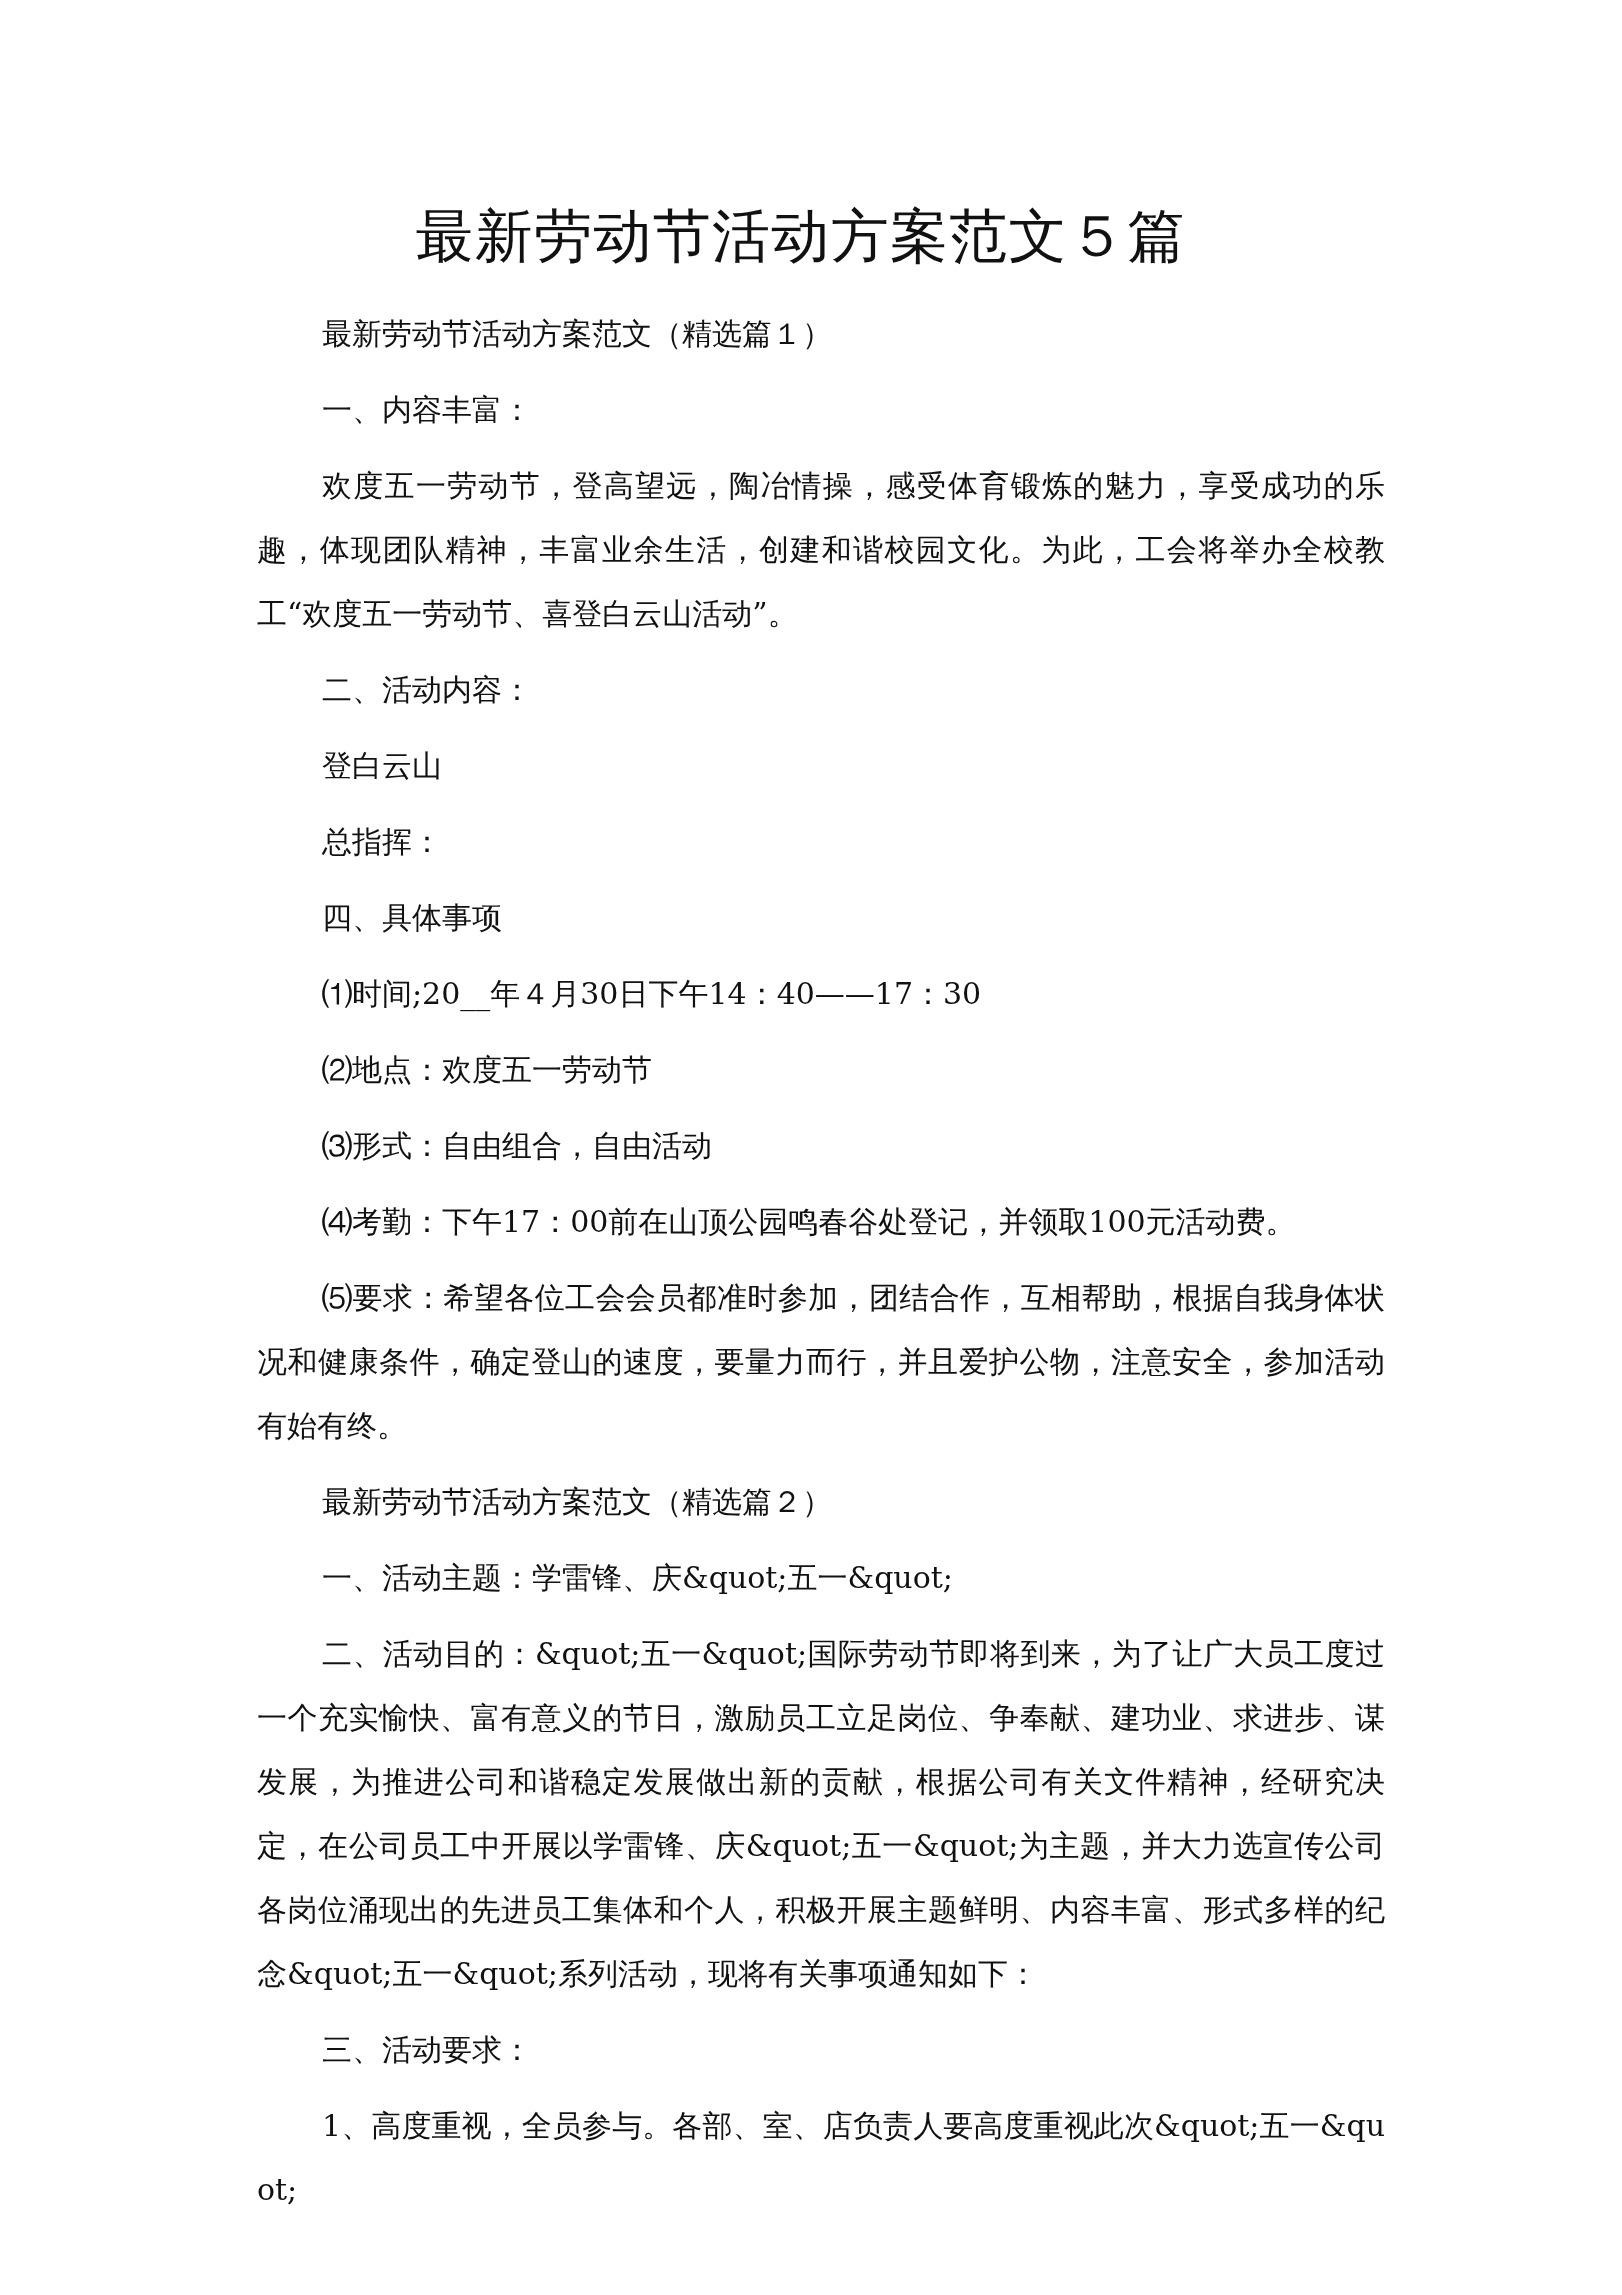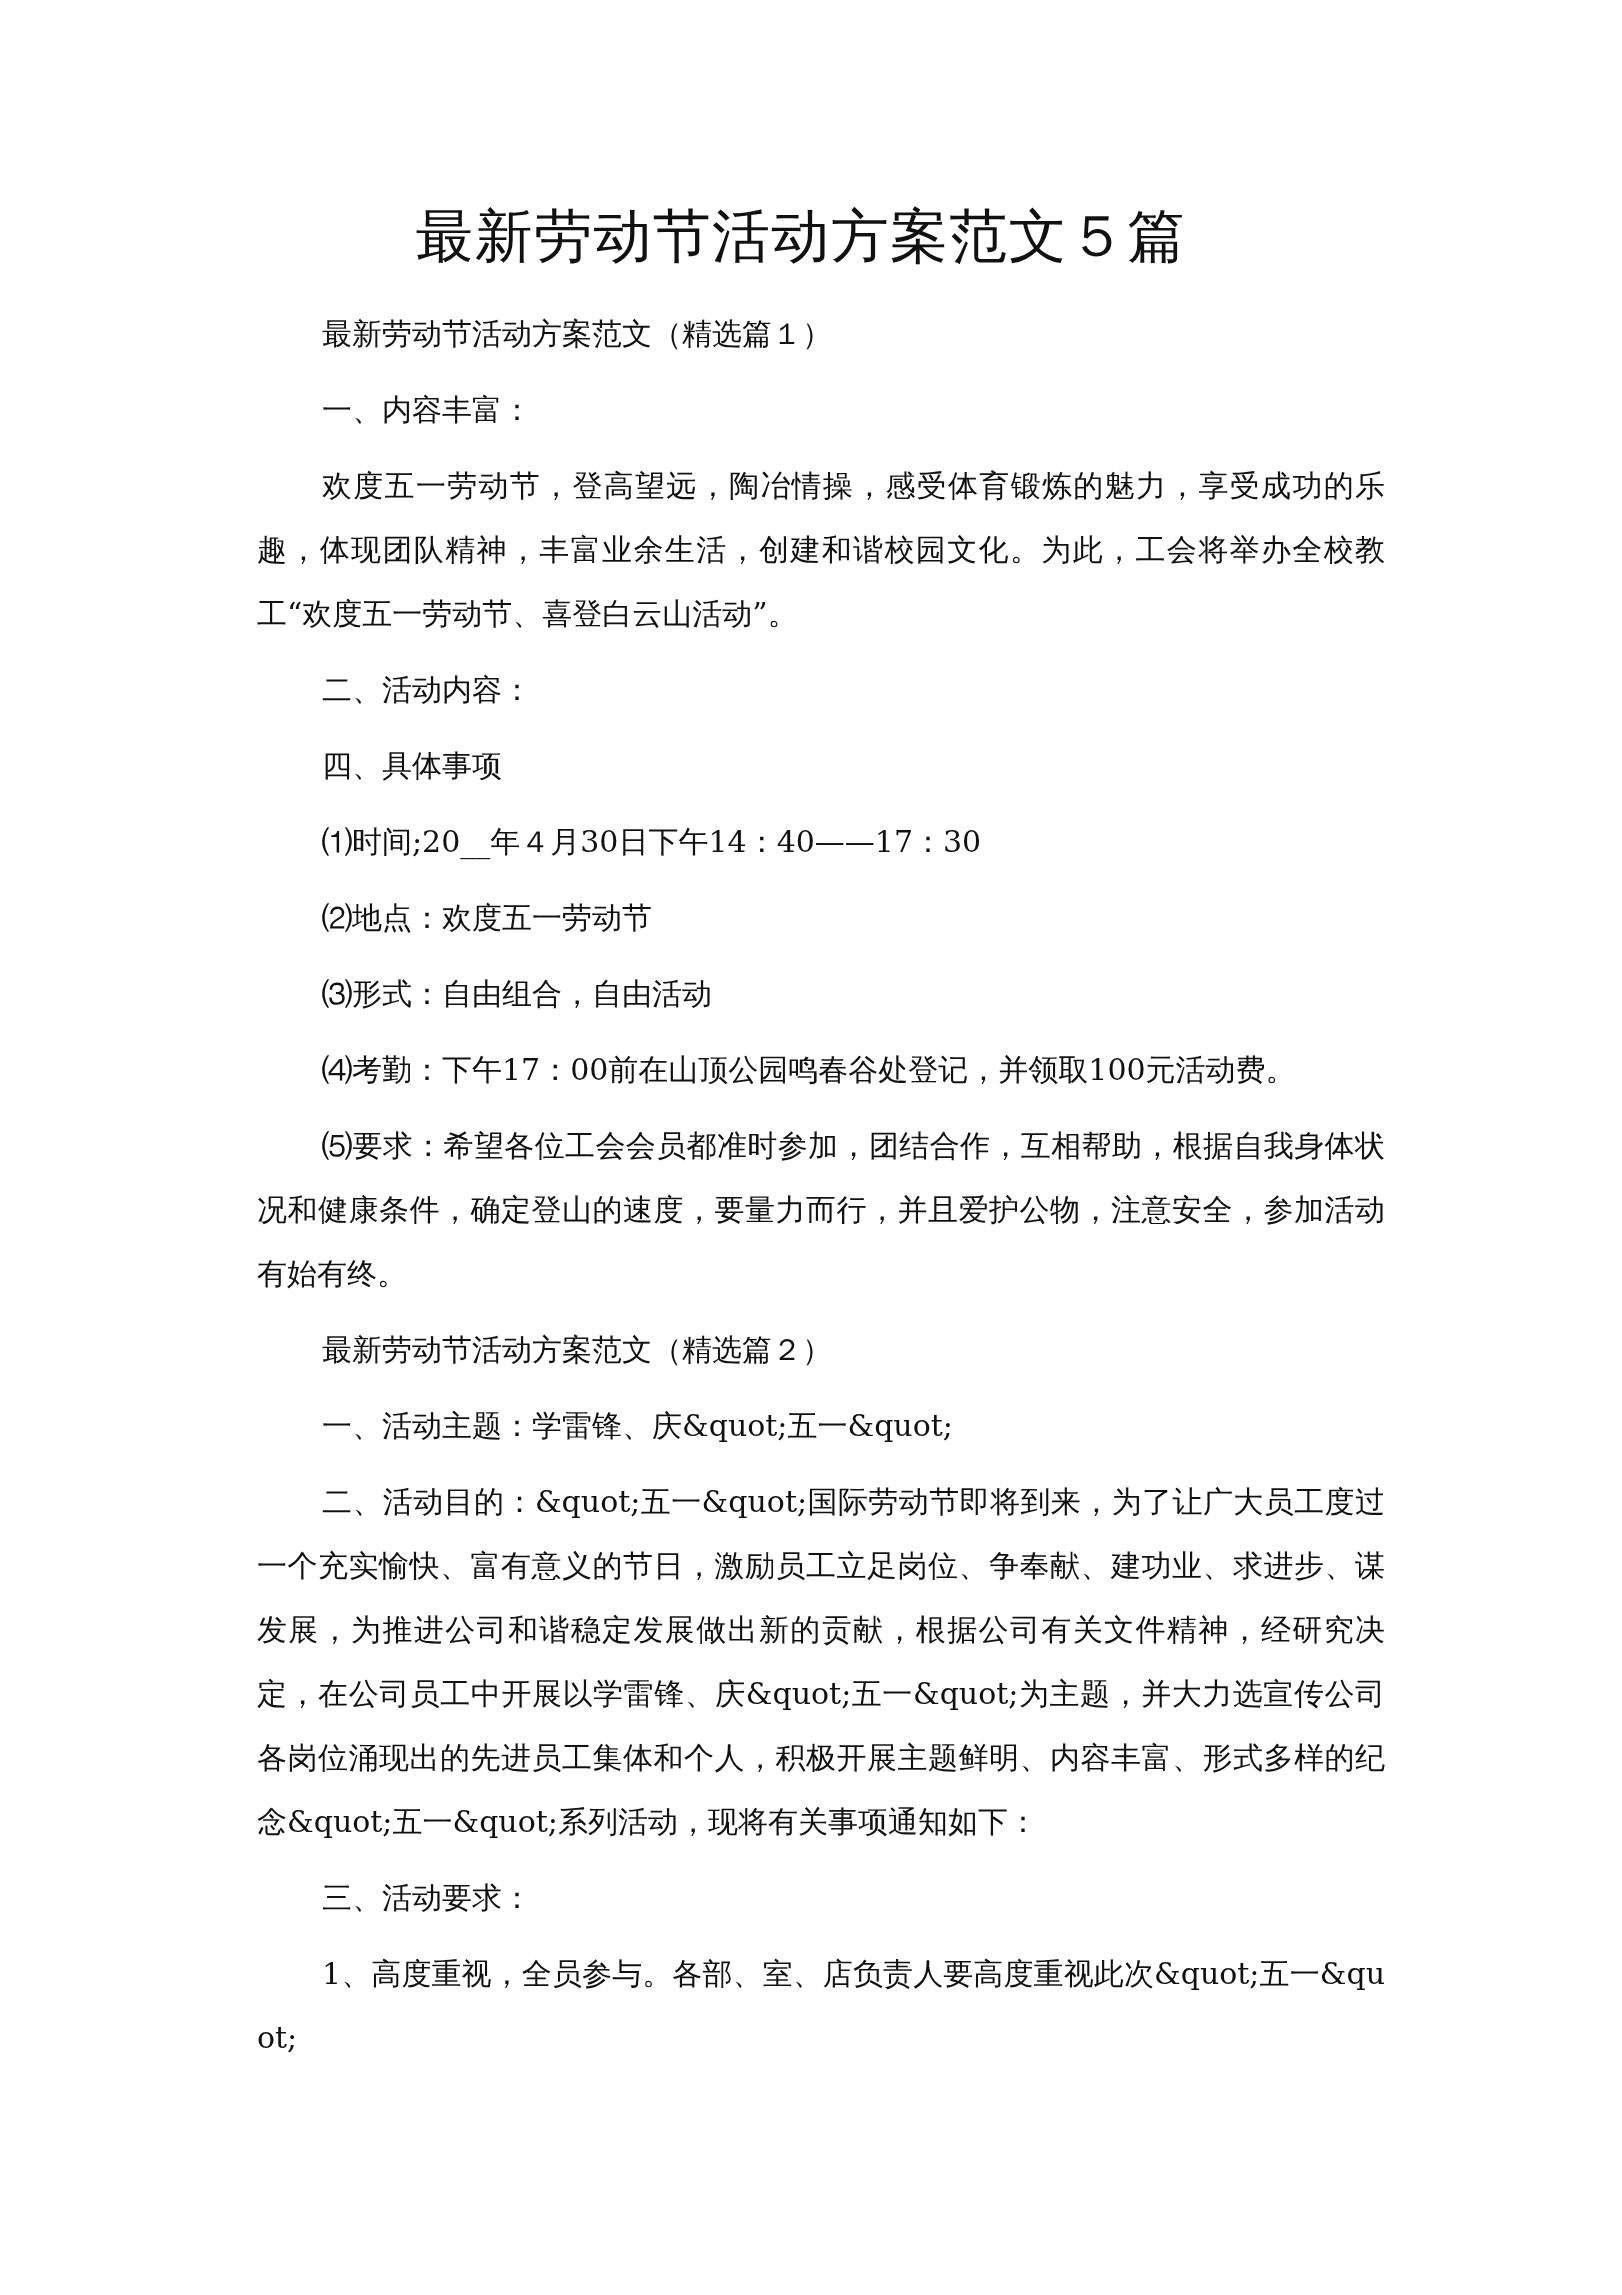--- a/index.html
+++ b/index.html
@@ -55,20 +55,22 @@
 <body>
 
 <div class="page">
   <h1 class="title">最新劳动节活动方案范文５篇</h1>
 
   <div class="body">
     <p class="para">最新劳动节活动方案范文（精选篇１）</p>
     <p class="para">一、内容丰富：</p>
     <p class="para">欢度五一劳动节，登高望远，陶冶情操，感受体育锻炼的魅力，享受成功的乐趣，体现团队精神，丰富业余生活，创建和谐校园文化。为此，工会将举办全校教工“欢度五一劳动节、喜登白云山活动”。</p>
     <p class="para">二、活动内容：</p>
+    <p class="para">登白云山</p>
+    <p class="para">总指挥：</p>
     <p class="para">四、具体事项</p>
     <p class="para">⑴时间;20__年４月30日下午14：40——17：30</p>
     <p class="para">⑵地点：欢度五一劳动节</p>
     <p class="para">⑶形式：自由组合，自由活动</p>
     <p class="para">⑷考勤：下午17：00前在山顶公园鸣春谷处登记，并领取100元活动费。</p>
     <p class="para">⑸要求：希望各位工会会员都准时参加，团结合作，互相帮助，根据自我身体状况和健康条件，确定登山的速度，要量力而行，并且爱护公物，注意安全，参加活动有始有终。</p>
     <p class="para">最新劳动节活动方案范文（精选篇２）</p>
     <p class="para">一、活动主题：学雷锋、庆&amp;quot;五一&amp;quot;</p>
     <p class="para">二、活动目的：&amp;quot;五一&amp;quot;国际劳动节即将到来，为了让广大员工度过一个充实愉快、富有意义的节日，激励员工立足岗位、争奉献、建功业、求进步、谋发展，为推进公司和谐稳定发展做出新的贡献，根据公司有关文件精神，经研究决定，在公司员工中开展以学雷锋、庆&amp;quot;五一&amp;quot;为主题，并大力选宣传公司各岗位涌现出的先进员工集体和个人，积极开展主题鲜明、内容丰富、形式多样的纪念&amp;quot;五一&amp;quot;系列活动，现将有关事项通知如下：</p>
     <p class="para">三、活动要求：</p>

